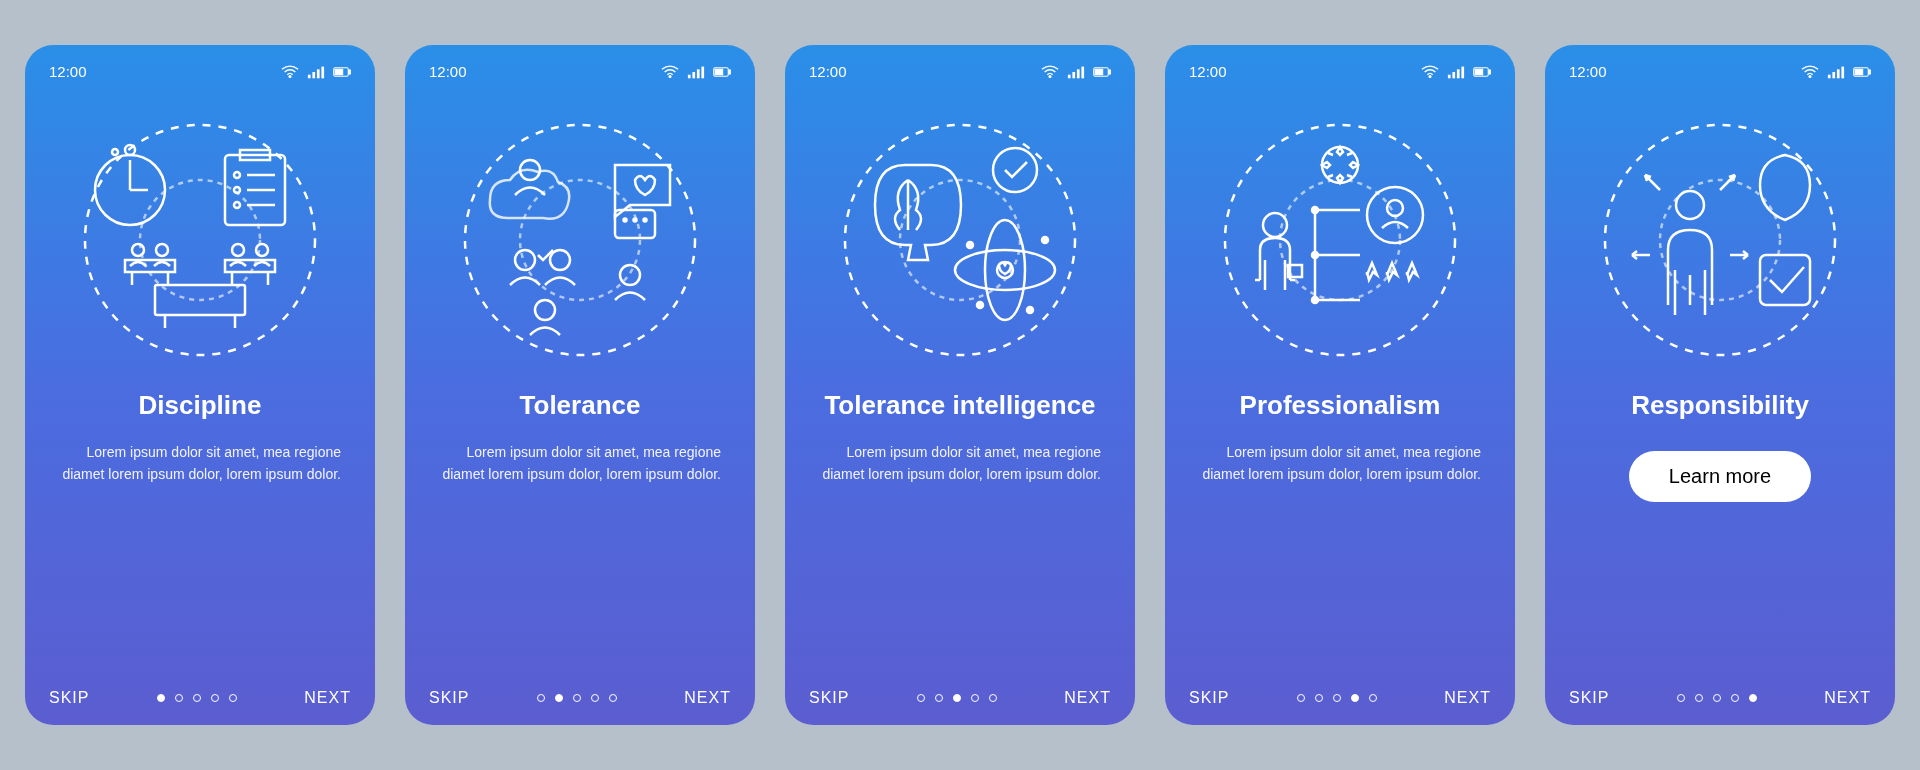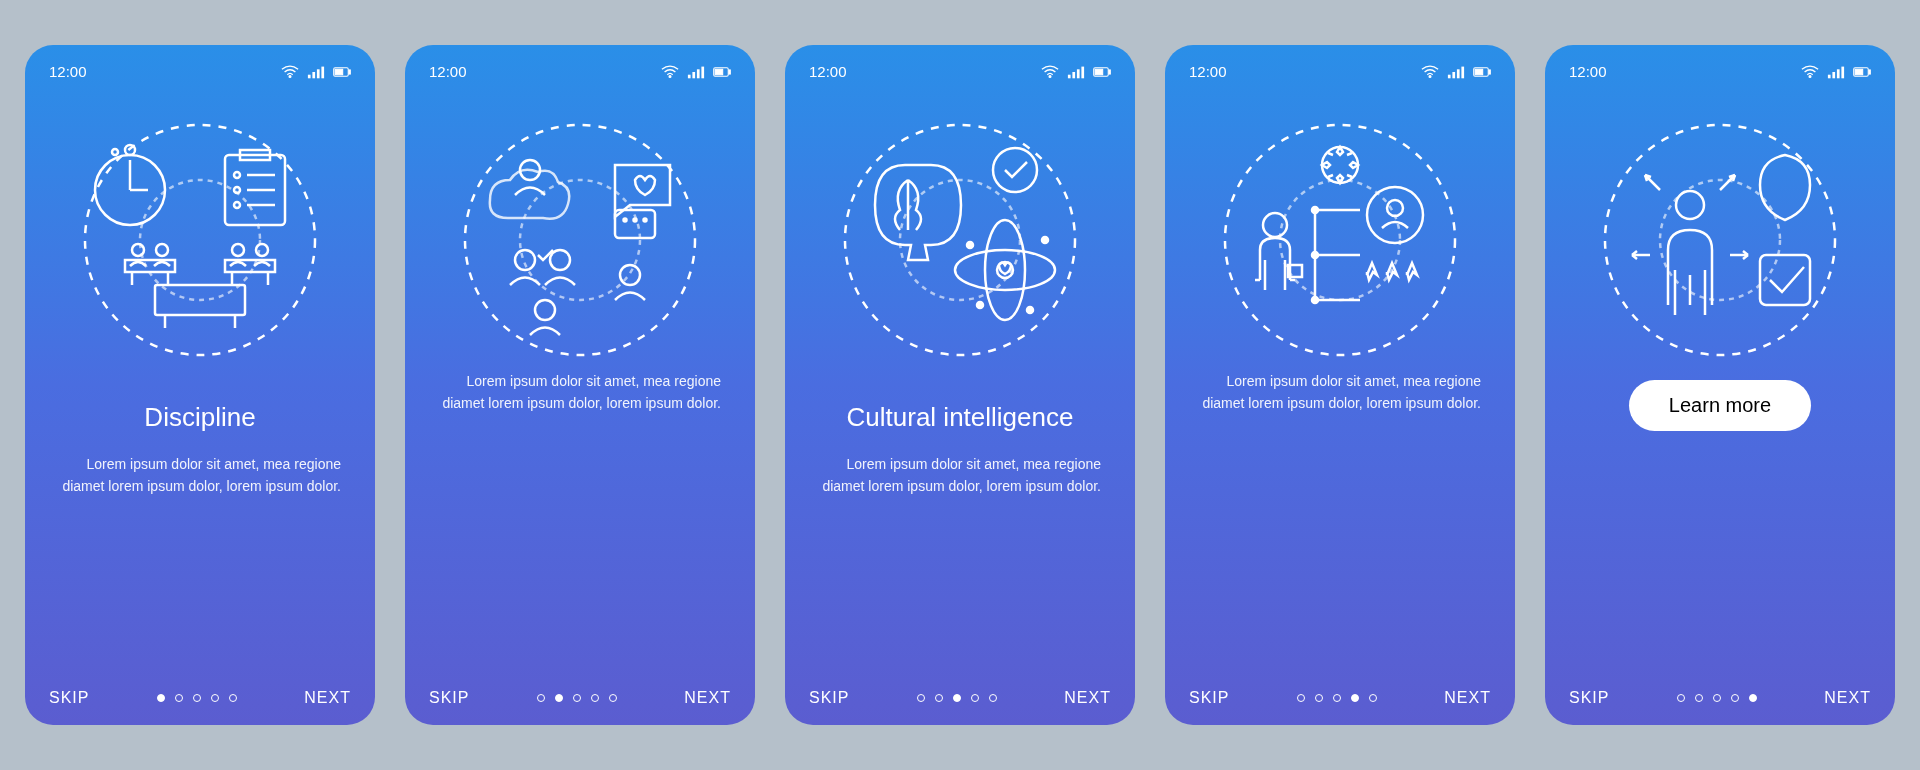--- a/index.html
+++ b/index.html
@@ -40,22 +40,22 @@
   margin: 0 auto;
   display: flex;
   align-items: center;
   justify-content: center;
   position: relative;
 }
 .illustration svg { width: 100%; height: 100%; }
 .title {
   text-align: center;
   font-size: 26px;
-  font-weight: 400;
-  margin-top: 32px;
+  font-weight: 700;
+  margin-top: 20px;
   margin-bottom: 20px;
 }
 .body-text {
   text-align: right;
   font-size: 14px;
   line-height: 1.6;
   opacity: 0.92;
   padding: 0 10px;
 }
 .spacer { flex: 1; }
@@ -204,20 +204,21 @@
         <path d="M60 175 q15 -15 30 0"></path>
         <circle cx="110" cy="150" r="10"></circle>
         <path d="M95 175 q15 -15 30 0"></path>
         <path d="M88 145 l5 5 l10 -10"></path>
       <circle cx="95" cy="200" r="10"></circle>
         <path d="M80 225 q15 -15 30 0"></path>
       <circle cx="180" cy="165" r="10"></circle>
         <path d="M165 190 q15 -15 30 0"></path>
     </svg>
   </div>
+  <h2 class="title">Tolerance</h2>
   <p class="body-text">Lorem ipsum dolor sit amet, mea regione diamet lorem ipsum dolor, lorem ipsum dolor.</p>
   <div class="spacer"></div>
   <div class="bottom-bar">
     <span class="skip">SKIP</span>
     <div class="dots">
       <span class="dot"></span>
       <span class="dot active"></span>
       <span class="dot"></span>
       <span class="dot"></span>
       <span class="dot"></span>
@@ -258,21 +259,21 @@
       <ellipse cx="175" cy="160" rx="50" ry="20"></ellipse>
         <ellipse cx="175" cy="160" rx="20" ry="50"></ellipse>
         <circle cx="175" cy="160" r="8"></circle>
       <path d="M175 155 q3 -5 6 0 q3 -5 6 0 q0 6 -6 9 q-6 -3 -6 -9z" transform="translate(-6,0)"></path>
       <circle cx="140" cy="135" r="3" fill="#fff"></circle>
         <circle cx="215" cy="130" r="3" fill="#fff"></circle>
         <circle cx="200" cy="200" r="3" fill="#fff"></circle>
         <circle cx="150" cy="195" r="3" fill="#fff"></circle>
     </svg>
   </div>
-  <h2 class="title">Cultural intelligence</h2>
+  <h2 class="title">Tolerance intelligence</h2>
   <p class="body-text">Lorem ipsum dolor sit amet, mea regione diamet lorem ipsum dolor, lorem ipsum dolor.</p>
   <div class="spacer"></div>
   <div class="bottom-bar">
     <span class="skip">SKIP</span>
     <div class="dots">
       <span class="dot"></span>
       <span class="dot"></span>
       <span class="dot active"></span>
       <span class="dot"></span>
       <span class="dot"></span>
@@ -319,20 +320,21 @@
         <circle cx="105" cy="145" r="3" fill="#fff"></circle>
         <circle cx="105" cy="190" r="3" fill="#fff"></circle>
       <circle cx="185" cy="105" r="28"></circle>
         <circle cx="185" cy="98" r="8"></circle>
         <path d="M172 118 q13 -12 26 0"></path>
       <path d="M157 165 l5 -12 l5 12 l-4 -3 l-4 8 l-2 -8z"></path>
         <path d="M177 165 l5 -12 l5 12 l-4 -3 l-4 8 l-2 -8z"></path>
         <path d="M197 165 l5 -12 l5 12 l-4 -3 l-4 8 l-2 -8z"></path>
     </svg>
   </div>
+  <h2 class="title">Professionalism</h2>
   <p class="body-text">Lorem ipsum dolor sit amet, mea regione diamet lorem ipsum dolor, lorem ipsum dolor.</p>
   <div class="spacer"></div>
   <div class="bottom-bar">
     <span class="skip">SKIP</span>
     <div class="dots">
       <span class="dot"></span>
       <span class="dot"></span>
       <span class="dot"></span>
       <span class="dot active"></span>
       <span class="dot"></span>
@@ -374,20 +376,21 @@
         <path d="M145 65 l-6 2 M145 65 l-2 6"></path>
       <line x1="60" y1="145" x2="42" y2="145"></line>
         <path d="M42 145 l5 -4 M42 145 l5 4"></path>
       <line x1="140" y1="145" x2="158" y2="145"></line>
         <path d="M158 145 l-5 -4 M158 145 l-5 4"></path>
       <path d="M195 45 q-25 5 -25 30 q0 25 25 35 q25 -10 25 -35 q0 -25 -25 -30z"></path>
       <rect x="170" y="145" width="50" height="50" rx="6"></rect>
         <path d="M180 170 l12 12 l22 -25"></path>
     </svg>
   </div>
+  <h2 class="title">Responsibility</h2>
   <button class="cta">Learn more</button>
   <div class="spacer"></div>
   <div class="bottom-bar">
     <span class="skip">SKIP</span>
     <div class="dots">
       <span class="dot"></span>
       <span class="dot"></span>
       <span class="dot"></span>
       <span class="dot"></span>
       <span class="dot active"></span>

